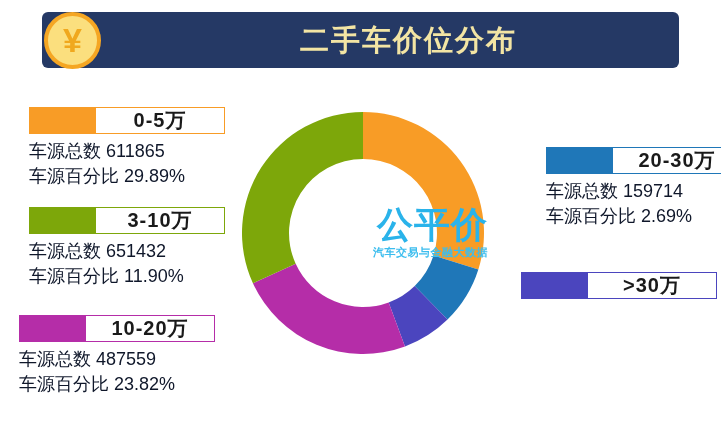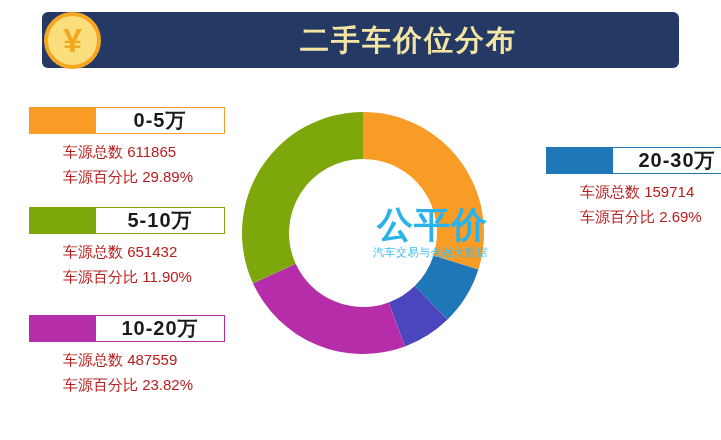--- a/index.html
+++ b/index.html
@@ -87,30 +87,29 @@
     box-sizing: border-box;
     line-height: 25px;
     text-align: center;
     font-size: 20px;
     font-weight: bold;
     color: #1a1a1a;
     letter-spacing: 1px;
   }
   .legend-stats {
     margin-top: 5px;
-    color: #b91c1c;
-    font-size: 15px;
+    color: #0f172a;
+    font-size: 18px;
     line-height: 25px;
     white-space: nowrap;
-    margin-left: 34px;
   }
 
   .legend-0 { left: 29px; top: 107px; }
   .legend-1 { left: 29px; top: 207px; }
-  .legend-2 { left: 29px; top: 315px; }
+  .legend-2 { left: 19px; top: 315px; }
   .legend-3 { left: 546px; top: 147px; }
   .legend-4 { left: 521px; top: 272px; }
 
   
   .donut-wrap {
     position: absolute;
     left: 238px;
     top: 108px;
     width: 250px;
     height: 250px;
@@ -132,21 +131,21 @@
   .logo-main {
     font-size: 36px;
     font-weight: bold;
     color: #2ab3ea;
     letter-spacing: 1px;
     line-height: 1.05;
   }
   .logo-sub {
     margin-top: 1px;
     font-size: 11px;
-    font-weight: normal;
+    font-weight: bold;
     color: #3cbdee;
     letter-spacing: 0.5px;
   }
 </style>
 </head>
 <body>
 
 <div class="header" style="background: rgb(37, 57, 101);">
   <div class="header-title" style="color: rgb(243, 229, 164); padding-left: 48px;">二手车价位分布</div>
 </div>
@@ -161,21 +160,21 @@
   </div>
   <div class="legend-stats">
     <div>车源总数 611865</div>
     <div>车源百分比 29.89%</div>
   </div>
 </div>
 
 <div class="legend legend-1">
   <div class="legend-head">
     <div class="legend-swatch" style="background: rgb(125, 167, 10);"></div>
-    <div class="legend-label" style="border-color: rgb(125, 167, 10);">5-10万</div>
+    <div class="legend-label" style="border-color: rgb(125, 167, 10);">3-10万</div>
   </div>
   <div class="legend-stats">
     <div>车源总数 651432</div>
     <div>车源百分比 11.90%</div>
   </div>
 </div>
 
 <div class="legend legend-2">
   <div class="legend-head">
     <div class="legend-swatch" style="background: rgb(181, 45, 168);"></div>
@@ -192,20 +191,24 @@
     <div class="legend-swatch" style="background: rgb(31, 119, 184);"></div>
     <div class="legend-label" style="border-color: rgb(31, 119, 184);">20-30万</div>
   </div>
   <div class="legend-stats">
     <div>车源总数 159714</div>
     <div>车源百分比 2.69%</div>
   </div>
 </div>
 
 <div class="legend legend-4">
+  <div class="legend-head">
+    <div class="legend-swatch" style="background: rgb(75, 69, 190);"></div>
+    <div class="legend-label" style="border-color: rgb(75, 69, 190);">&gt;30万</div>
+  </div>
 </div>
 
 <div class="donut-wrap">
   <svg class="donut-svg" width="250" height="250" viewBox="0 0 250 250">
     <g id="donut-segments">
         <path d="M 125.00000000000001 4 A 121 121 0 0 1 240.33351628440784 161.59480866836483 L 195.53454714914199 147.38029621040494 A 74 74 0 0 0 125 51 Z" fill="#f89c26"></path>
         <path d="M 240.33351628440784 161.59480866836483 A 121 121 0 0 1 209.53242919458853 211.57521824668927 L 176.69751868098803 177.9468276880579 A 74 74 0 0 0 195.53454714914199 147.38029621040494 Z" fill="#1f77b8"></path>
         <path d="M 209.53242919458853 211.57521824668927 A 121 121 0 0 1 166.9871364550214 238.48163010949133 L 150.67808345183127 194.40198866200296 A 74 74 0 0 0 176.69751868098803 177.9468276880579 Z" fill="#4b45be"></path>
         <path d="M 166.9871364550214 238.48163010949133 A 121 121 0 0 1 14.940271565220812 175.27779009525634 L 57.69074459360611 155.74840055412372 A 74 74 0 0 0 150.67808345183127 194.40198866200296 Z" fill="#b52da8"></path>
         <path d="M 14.940271565220812 175.27779009525634 A 121 121 0 0 1 124.99999999999997 4 L 124.99999999999999 51 A 74 74 0 0 0 57.69074459360611 155.74840055412372 Z" fill="#7da70a"></path>

